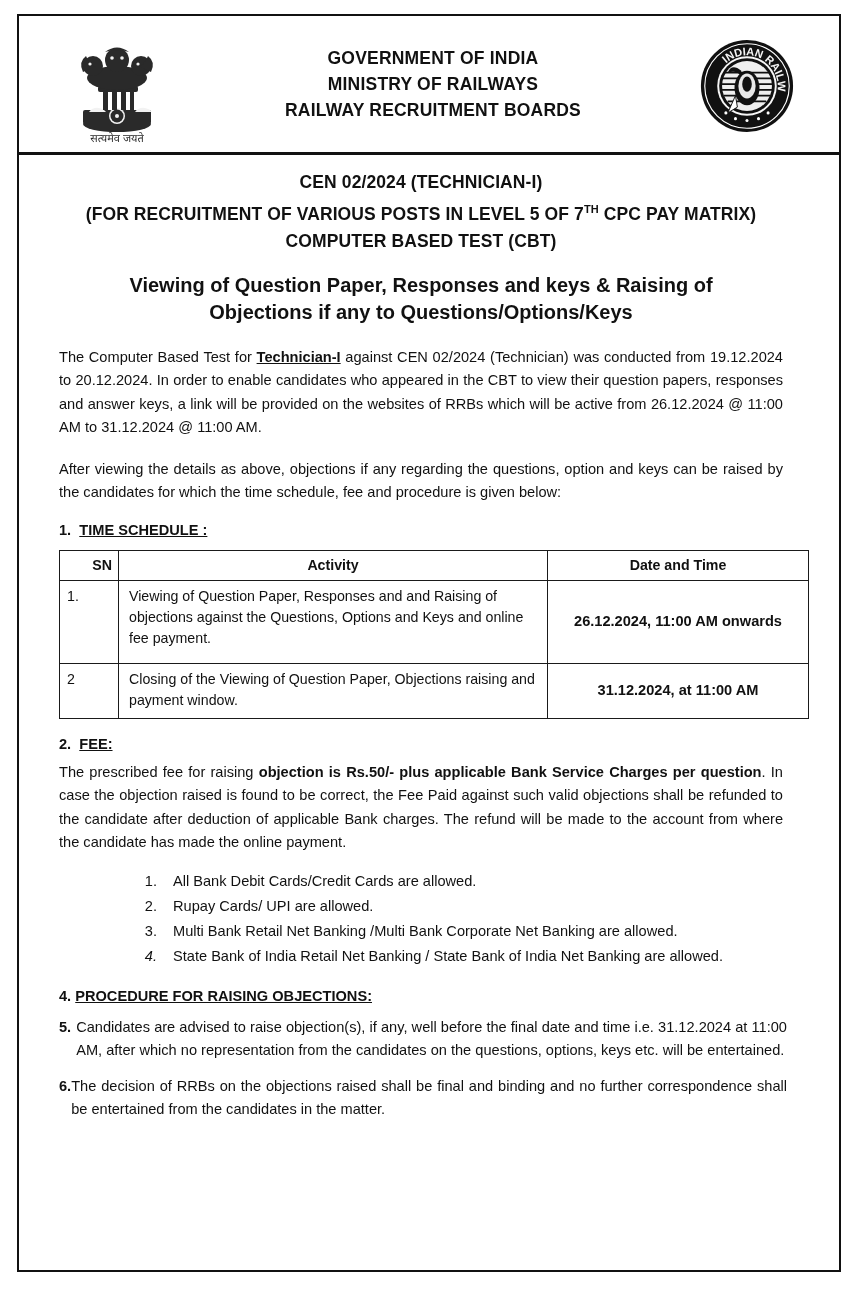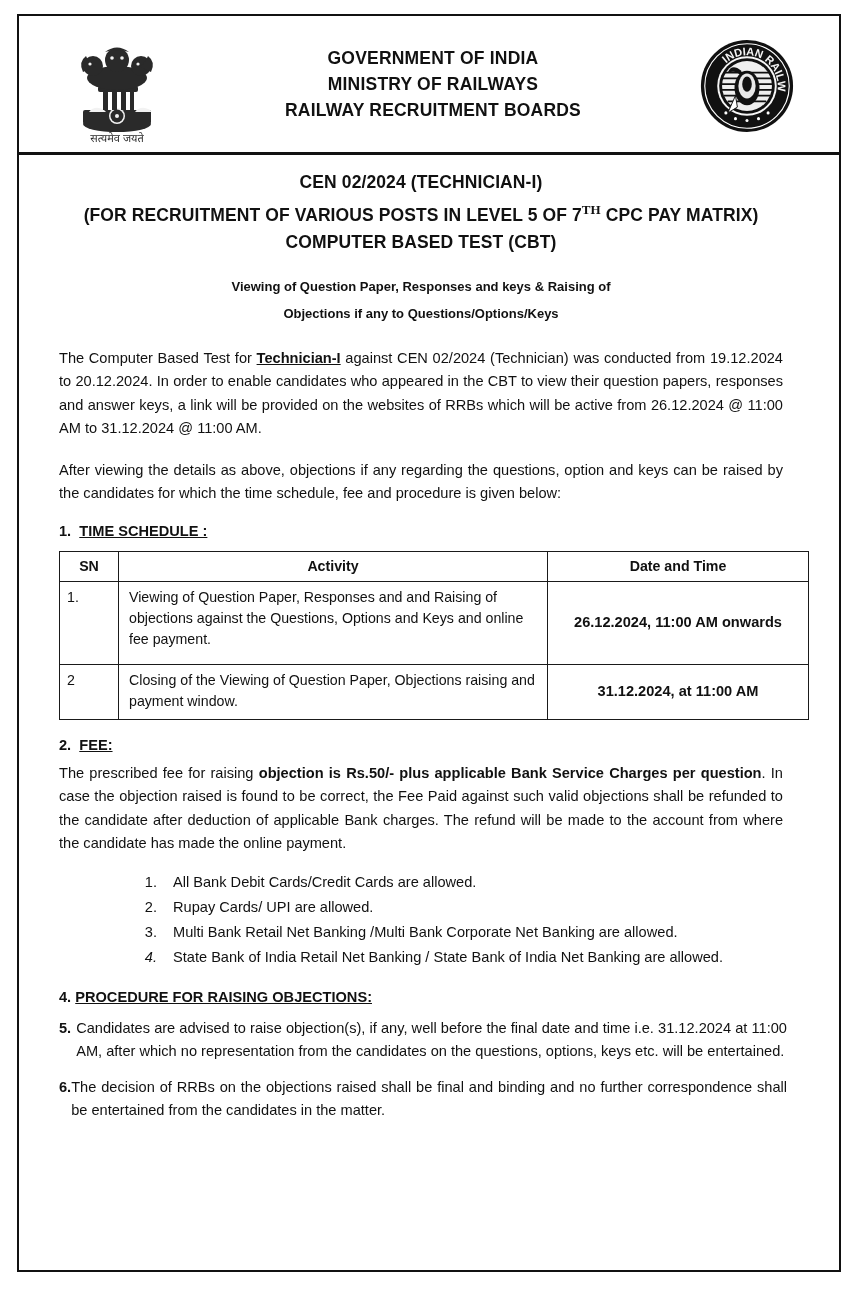--- a/index.html
+++ b/index.html
@@ -69,28 +69,27 @@
     padding: 14px 52px 0 36px;
   }
   .doc-title {
     text-align: center;
     font-weight: bold;
     font-size: 17.5px;
     line-height: 27px;
     letter-spacing: 0.1px;
   }
   .doc-title sup {
-    font-size: 13px;
+    font-size: 11px;
     vertical-align: super;
-    font-family: Liberation Serif, serif;
   }
   .subtitle {
     text-align: center;
     font-weight: bold;
-    font-size: 13px;
+    font-size: 20px;
     line-height: 27px;
     margin-top: 17px;
   }
   p.para {
     font-size: 14.6px;
     line-height: 23.5px;
     text-align: justify;
     margin: 0;
     padding: 0 4px 0 4px;
   }
@@ -121,21 +120,21 @@
     vertical-align: top;
     font-size: 14.2px;
     line-height: 21px;
   }
   table.sched th {
     text-align: center;
     font-weight: bold;
     padding: 4px 6px;
   }
   table.sched th.sn, table.sched td.sn { width: 46px; text-align: left; }
-  table.sched th.sn { text-align: center; }
+  table.sched th.sn { text-align: right; }
   table.sched th.act { width: 416px; }
   table.sched th.dt, table.sched td.dt { width: 248px; }
   table.sched td.act { padding-left: 10px; }
   table.sched td.dt {
     text-align: center;
     font-weight: bold;
     vertical-align: middle;
     font-size: 14.6px;
   }
   td.row1-act { height: 72px; }

